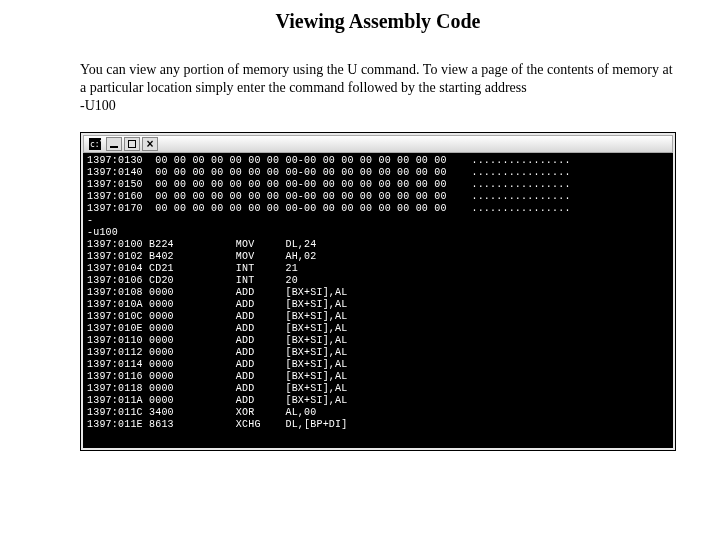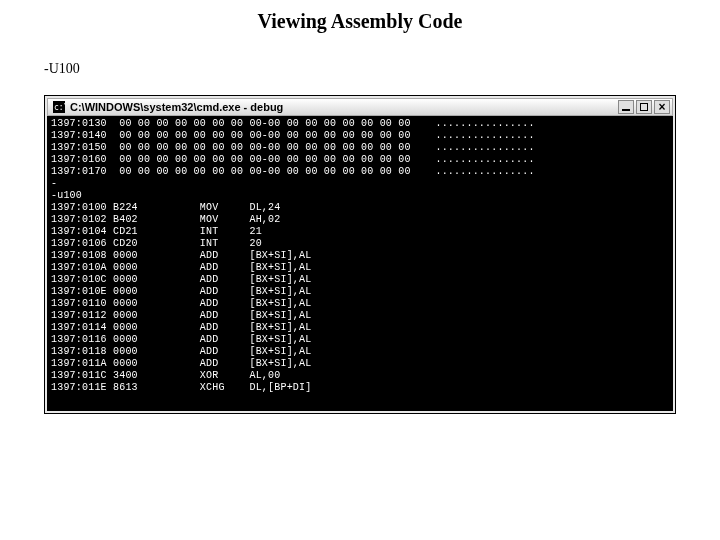--- a/index.html
+++ b/index.html
@@ -7,20 +7,21 @@
     padding: 0;
     width: 720px;
     height: 540px;
     background: #fff;
     font-family: "Times New Roman", Times, serif;
     color: #000;
     overflow: hidden;
   }
   .page {
     padding: 10px 44px 0 44px;
+    margin-left: 36px;
   }
   h1.title {
     text-align: center;
     font-weight: bold;
     font-size: 20px;
     margin: 0 0 28px 0;
   }
   p.body-text {
     font-size: 14px;
     line-height: 1.25;
@@ -92,31 +93,31 @@
     white-space: pre;
     letter-spacing: 0.2px;
     min-height: 280px;
   }
 </style>
 </head>
 <body>
 
 <div class="page">
   <h1 class="title">Viewing Assembly Code</h1>
+  <p class="body-text">You can view any portion of memory using the U command.  To view a page of the contents of memory at a particular location simply enter the command followed by the starting address</p>
   <p class="cmd-line">-U100</p>
 
   <div class="console">
     <div class="titlebar">
       <span class="app-icon">
         <svg width="12" height="12" viewBox="0 0 12 12">
           <rect x="0" y="0" width="12" height="12" fill="#000"></rect>
           <text x="1" y="9" font-size="8" fill="#fff" font-family="monospace">c:\</text>
         </svg>
       </span>
-      <span class="title-text">C:\WINDOWS\system32\cmd.exe - debug</span>
       <div class="win-buttons">
         <div class="win-btn min"></div>
         <div class="win-btn max"></div>
         <div class="win-btn close"></div>
       </div>
     </div>
     <div class="term" id="term">1397:0130  00 00 00 00 00 00 00 00-00 00 00 00 00 00 00 00    ................
 1397:0140  00 00 00 00 00 00 00 00-00 00 00 00 00 00 00 00    ................
 1397:0150  00 00 00 00 00 00 00 00-00 00 00 00 00 00 00 00    ................
 1397:0160  00 00 00 00 00 00 00 00-00 00 00 00 00 00 00 00    ................

